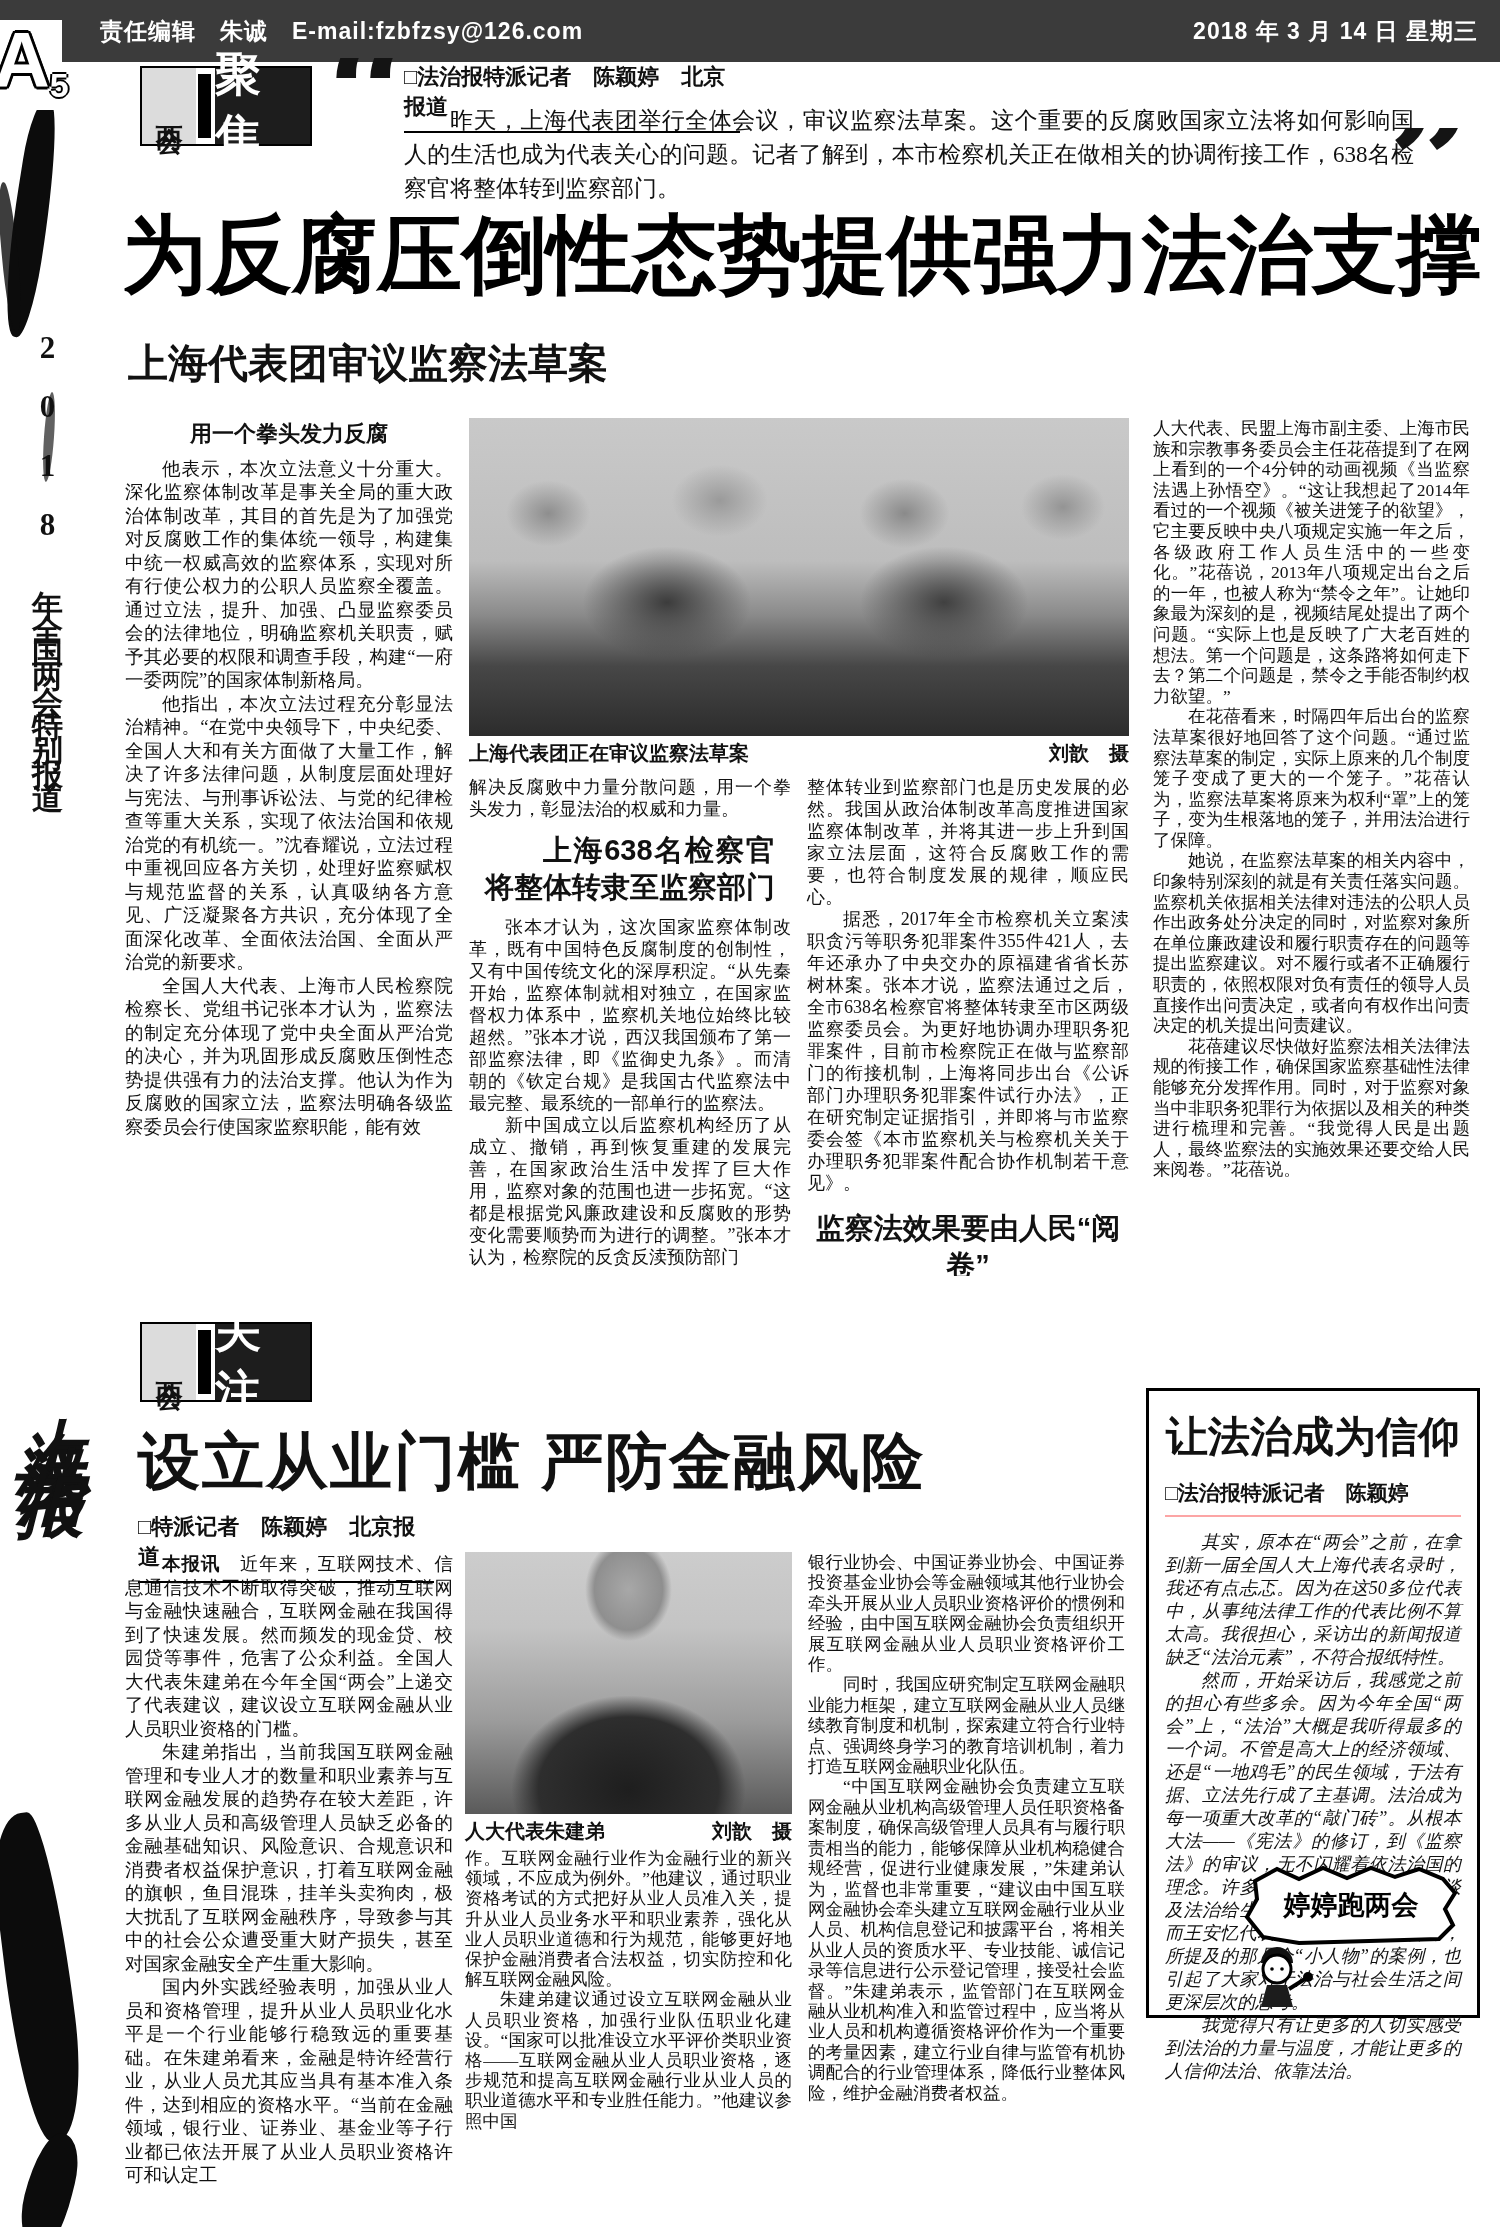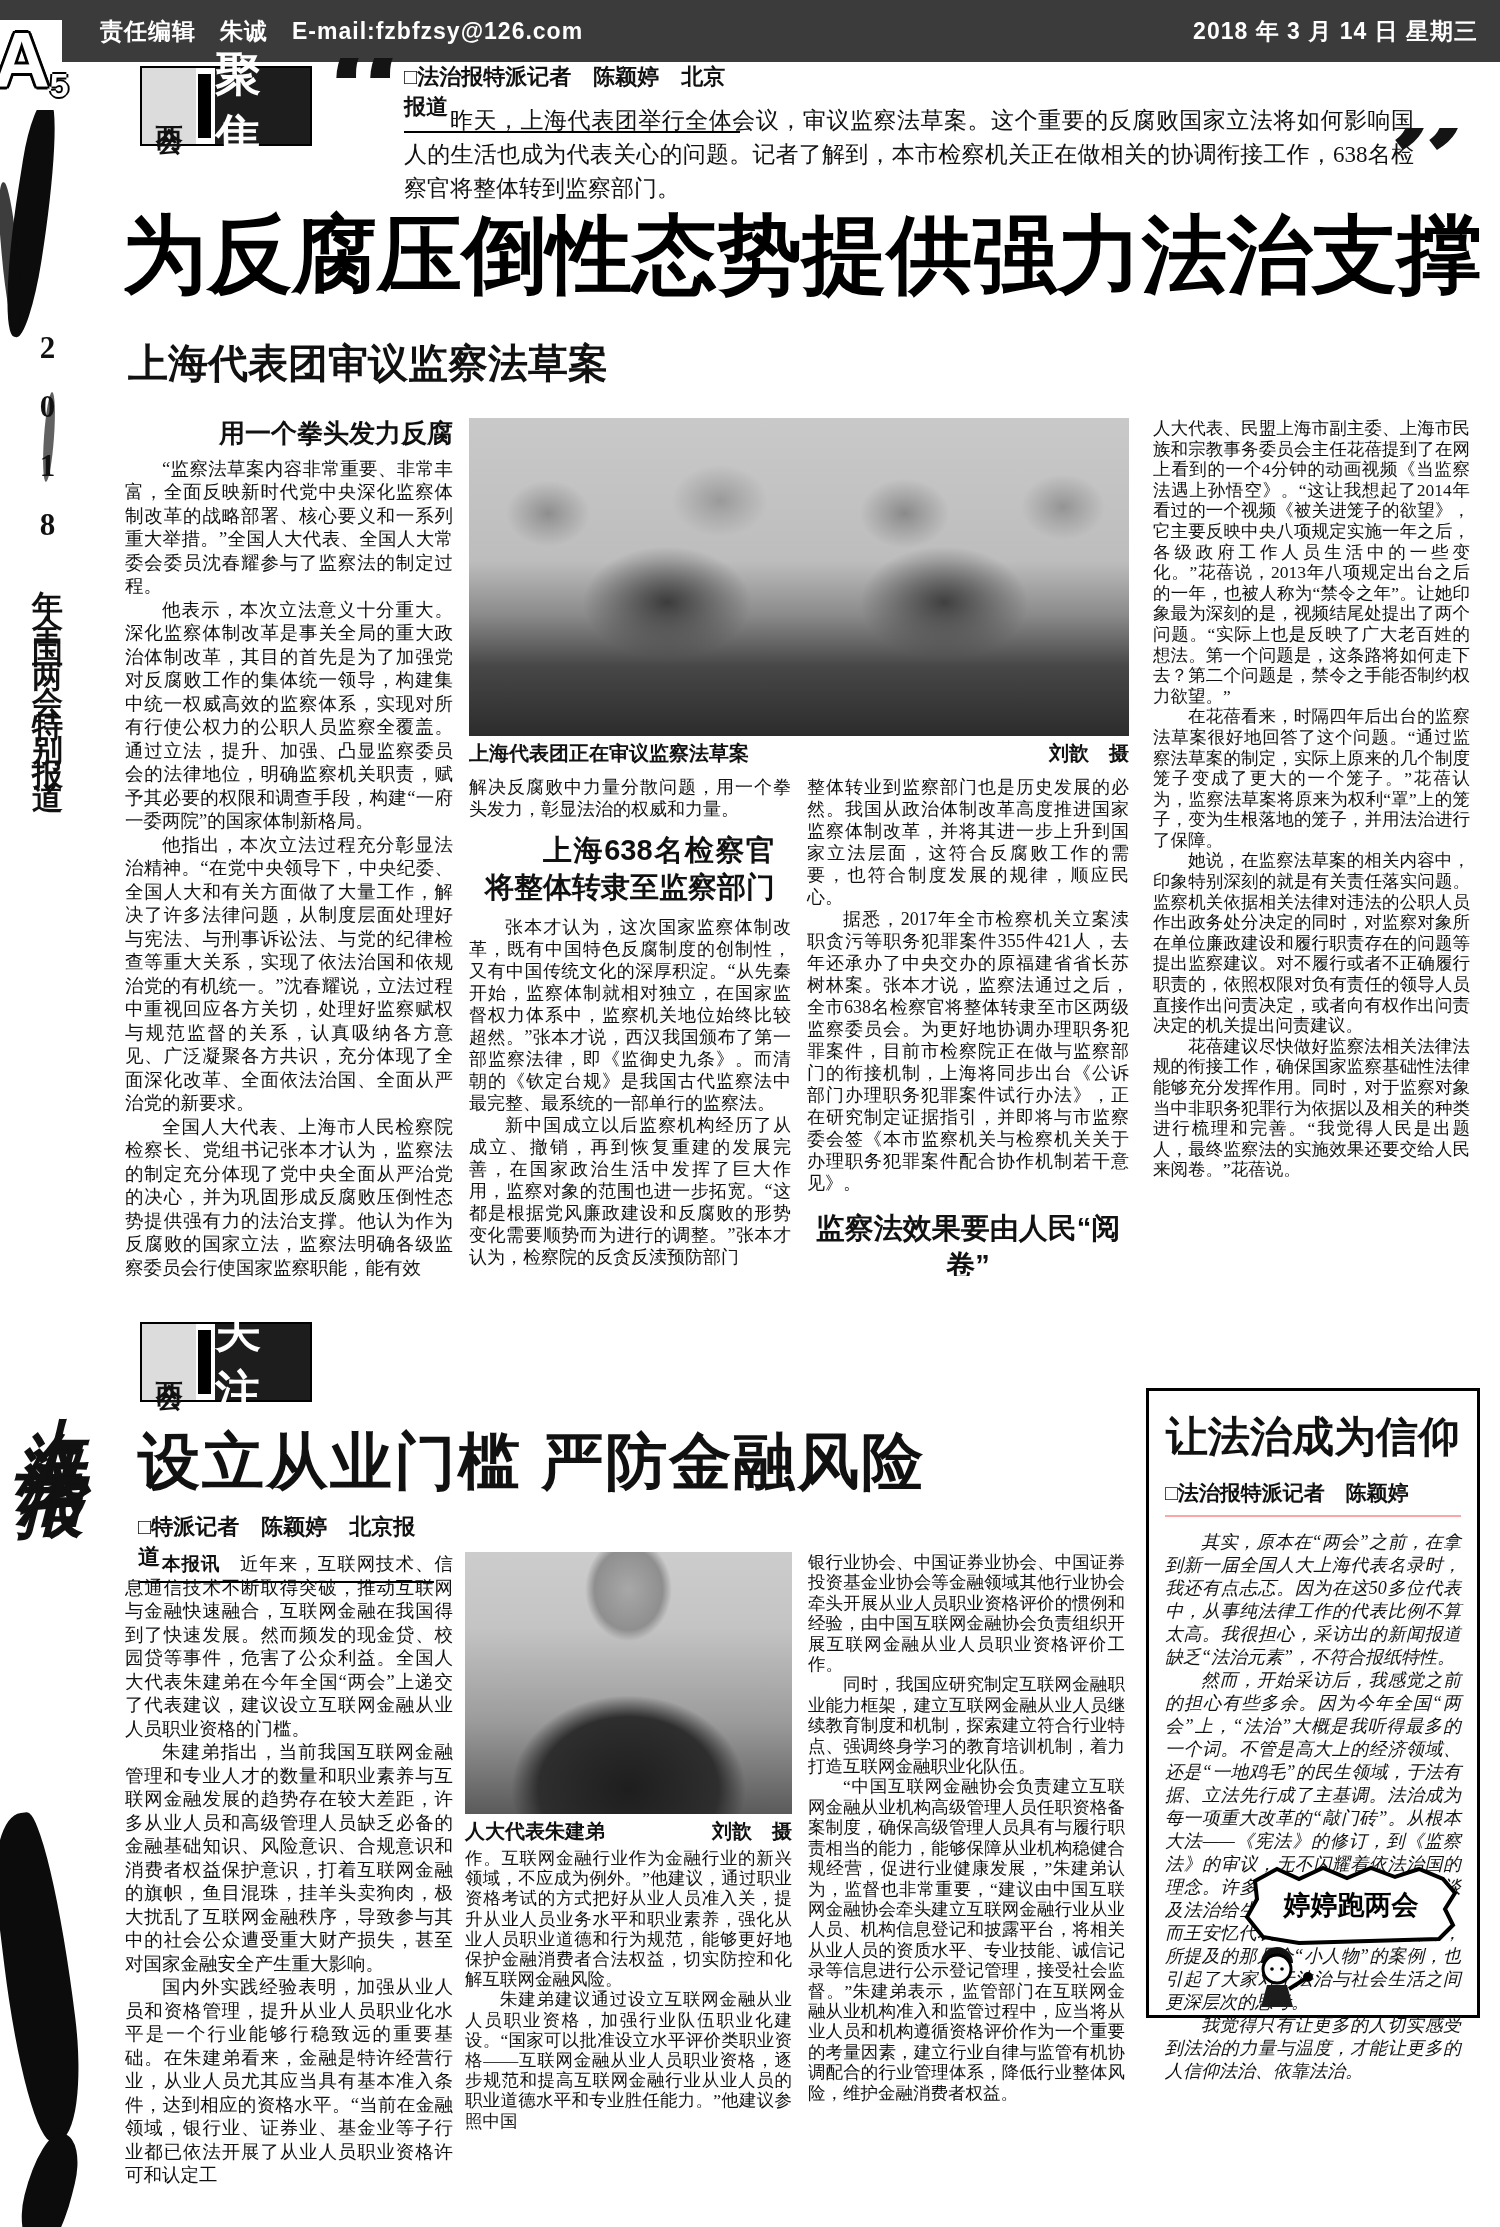--- a/index.html
+++ b/index.html
@@ -46,21 +46,21 @@
   #headline1{position:absolute;left:122px;top:198px;width:1352px;font-family:"Liberation Sans",sans-serif;
              font-weight:900;font-size:85px;letter-spacing:0px;white-space:nowrap;color:#000;}
   #subhead1{position:absolute;left:128px;top:336px;font-family:Liberation Sans, sans-serif;font-weight:900;font-size:40px;}
   #cols1{position:absolute;left:125px;top:418px;width:1345px;height:874px;display:flex;overflow:hidden;}
   .btxt{font-size:18.5px;line-height:23.5px;text-align:justify;}
   .btxt p{margin:0;text-indent:2em;}
   .btxt p.cont{text-indent:0;}
   .c1{width:328px;margin-right:16px;overflow:hidden;}
   .cmid{width:660px;margin-right:24px;}
   .c4{width:317px;overflow:hidden;font-size:17.5px;line-height:20.6px;}
-  .sec-head-c{font-family:"Liberation Sans",sans-serif;font-weight:900;font-size:26px;text-align:right;margin:4px 0 12px;}
+  .sec-head-c{font-family:"Liberation Sans",sans-serif;font-weight:900;font-size:22px;text-align:center;margin:4px 0 12px;}
   .sec-head{font-family:"Liberation Sans",sans-serif;font-weight:900;font-size:29px;line-height:37px;margin:12px 16px 10px;text-indent:2em;}
   .sec-head.center{text-align:center;text-indent:0;margin:16px 0 12px;}
   .subcols{display:flex;margin-top:6px;height:500px;overflow:hidden;}
   .sc{width:322px;font-size:18px;line-height:22px;}
   .sc:first-child{margin-right:16px;}
   
   .photo{position:relative;background:
       radial-gradient(ellipse 70px 55px at 12% 30%, #8e8e8e 0%, rgba(0,0,0,0) 60%),
       radial-gradient(ellipse 80px 60px at 38% 26%, #9a9a9a 0%, rgba(0,0,0,0) 60%),
       radial-gradient(ellipse 75px 58px at 66% 30%, #8a8a8a 0%, rgba(0,0,0,0) 60%),
@@ -131,21 +131,20 @@
   <div id="byline1" class="byline">□法治报特派记者　陈颖婷　北京报道</div>
   <div id="intro1">昨天，上海代表团举行全体会议，审议监察法草案。这个重要的反腐败国家立法将如何影响国人的生活也成为代表关心的问题。记者了解到，本市检察机关正在做相关的协调衔接工作，638名检察官将整体转到监察部门。</div>
 
   <div id="headline1">为反腐压倒性态势提供强力法治支撑</div>
   <div id="subhead1">上海代表团审议监察法草案</div>
 
   <div id="cols1">
 
     <div class="c1 btxt">
       <div class="sec-head-c">用一个拳头发力反腐</div>
-      <p>“监察法草案内容非常重要、非常丰富，全面反映新时代党中央深化监察体制改革的战略部署、核心要义和一系列重大举措。”全国人大代表、全国人大常委会委员沈春耀参与了监察法的制定过程。</p>
       <p>他表示，本次立法意义十分重大。深化监察体制改革是事关全局的重大政治体制改革，其目的首先是为了加强党对反腐败工作的集体统一领导，构建集中统一权威高效的监察体系，实现对所有行使公权力的公职人员监察全覆盖。通过立法，提升、加强、凸显监察委员会的法律地位，明确监察机关职责，赋予其必要的权限和调查手段，构建“一府一委两院”的国家体制新格局。</p>
       <p>他指出，本次立法过程充分彰显法治精神。“在党中央领导下，中央纪委、全国人大和有关方面做了大量工作，解决了许多法律问题，从制度层面处理好与宪法、与刑事诉讼法、与党的纪律检查等重大关系，实现了依法治国和依规治党的有机统一。”沈春耀说，立法过程中重视回应各方关切，处理好监察赋权与规范监督的关系，认真吸纳各方意见、广泛凝聚各方共识，充分体现了全面深化改革、全面依法治国、全面从严治党的新要求。</p>
       <p>全国人大代表、上海市人民检察院检察长、党组书记张本才认为，监察法的制定充分体现了党中央全面从严治党的决心，并为巩固形成反腐败压倒性态势提供强有力的法治支撑。他认为作为反腐败的国家立法，监察法明确各级监察委员会行使国家监察职能，能有效</p>
     </div>
 
     <div class="cmid">
       <div class="photo photo1"></div>
       <div class="caption-row">
         <span>上海代表团正在审议监察法草案</span>
         <span>刘歆　摄</span>

